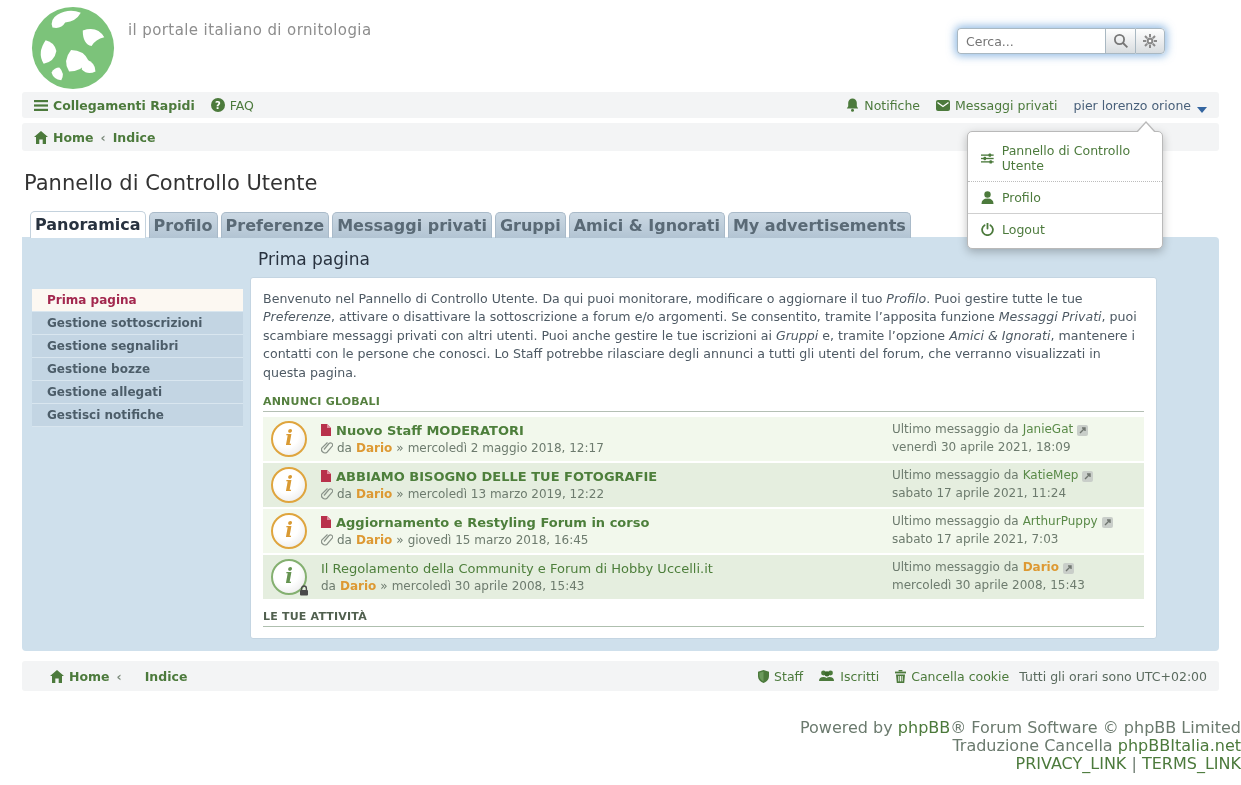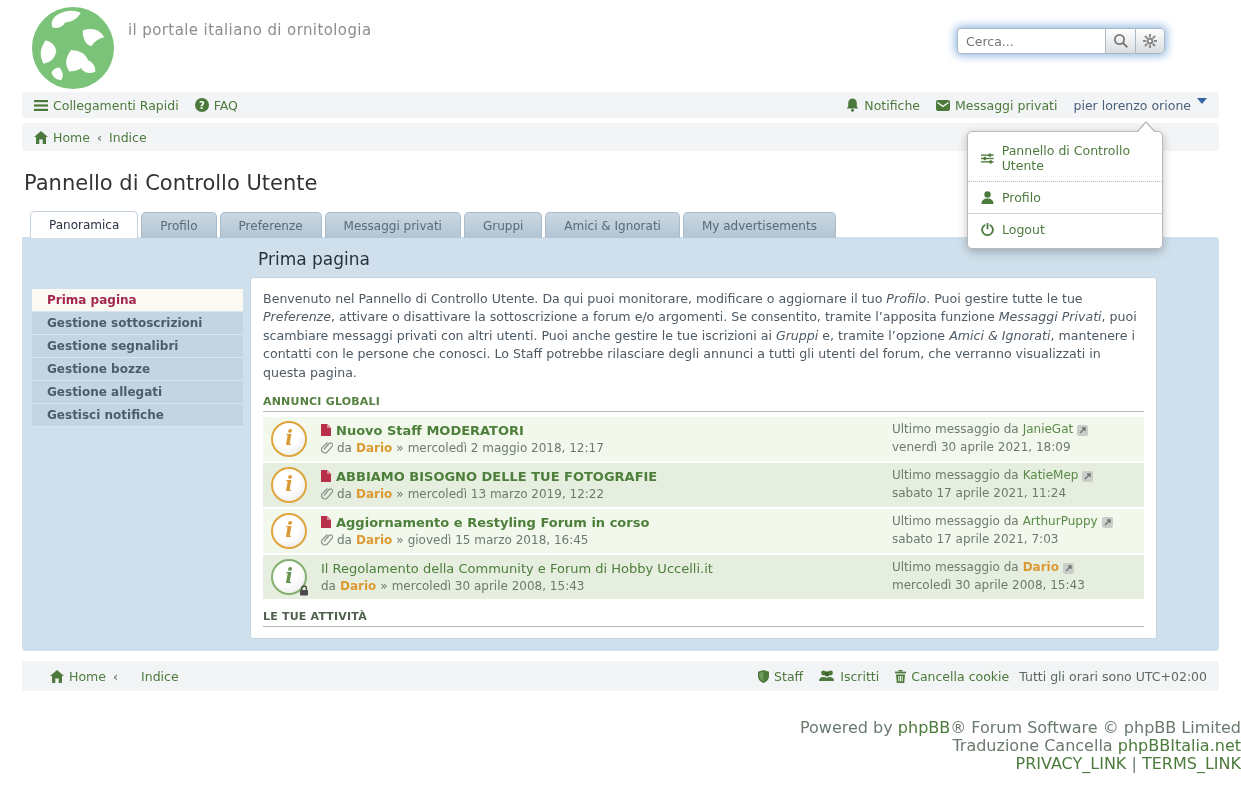--- a/index.html
+++ b/index.html
@@ -26,41 +26,41 @@
   .search-btn.first { border-right:none; }
   .search-btn.last { border-radius:0 4px 4px 0; }
 
   
   .bar { margin:0 22px; background:#f3f4f5; border-radius:3px; display:flex; align-items:center;
          padding:0 12px; font-size:12.5px; }
   .quickbar { height:26px; margin-bottom:5px; }
   .crumbbar { height:28px; }
   .bar .spacer { flex:1; }
   .green-link { color:#4c7a3c; text-decoration:none; display:inline-flex; align-items:center; gap:5px; }
-  .bold { font-weight:normal; }
+  .bold { font-weight:bold; }
   .quickbar .green-link { margin-right:16px; }
-  .username { color:#49607a; display:inline-flex; align-items:flex-start; gap:6px; cursor:pointer; }
+  .username { color:#49607a; display:inline-flex; align-items:flex-end; gap:6px; cursor:pointer; }
   .caret-down { width:0; height:0; border-left:5px solid transparent; border-right:5px solid transparent; border-top:6px solid #3465a0; }
   .crumb-sep { color:#7b8a7b; margin:0 7px; font-weight:bold; }
 
   
   .dropdown { position:absolute; left:967px; top:131px; width:196px; background:#fff; border:1px solid #b9b9b9;
               border-radius:5px; box-shadow:0 3px 10px rgba(0,0,0,0.25); z-index:50; padding:3px 0; }
   .dropdown::before { content:""; position:absolute; top:-11px; left:168px; border-left:10px solid transparent;
               border-right:10px solid transparent; border-bottom:11px solid #b9b9b9; }
   .dropdown::after { content:""; position:absolute; top:-9px; left:169px; border-left:9px solid transparent;
               border-right:9px solid transparent; border-bottom:10px solid #fff; }
   .dropdown-item { display:flex; align-items:center; gap:8px; padding:8px 13px; font-size:12.5px; color:#4c7a3c; cursor:pointer; }
   .dropdown-item.sep-dotted { border-bottom:1px dotted #bcbcbc; }
   .dropdown-item.sep-solid { border-bottom:1px solid #cfcfcf; }
 
   
   .page-title { margin:20px 0 16px 24px; font-size:21px; color:#333; font-weight:normal; }
   .tabs { display:flex; gap:3px; margin-left:30px; align-items:flex-end; position:relative; z-index:2; }
-  .tab { height:26px; line-height:26px; padding:0 18px; font-size:12px; font-weight:normal; color:#5a6a76;
+  .tab { height:26px; line-height:26px; padding:0 4px; font-size:16px; font-weight:bold; color:#5a6a76;
          background:linear-gradient(#cbd8e3,#b2c4d3); border:1px solid #a9bac9; border-bottom:none;
          border-radius:5px 5px 0 0; cursor:pointer; white-space:nowrap; }
   .tab.active { background:#fff; color:#28323f; border-color:#c4d2dd; height:27px; }
 
   
   .panel { position:relative; margin:0 22px; height:414px; background:#cfe0ec; border-radius:0 4px 4px 4px; margin-top:-1px; }
   .panel-heading { position:absolute; left:236px; top:12px; font-size:17px; color:#28323f; }
 
   .sidebar { position:absolute; left:10px; top:52px; width:211px; }
   .side-item { height:23px; line-height:23px; padding-left:15px; font-size:12px; font-weight:bold; color:#4c5d69;

